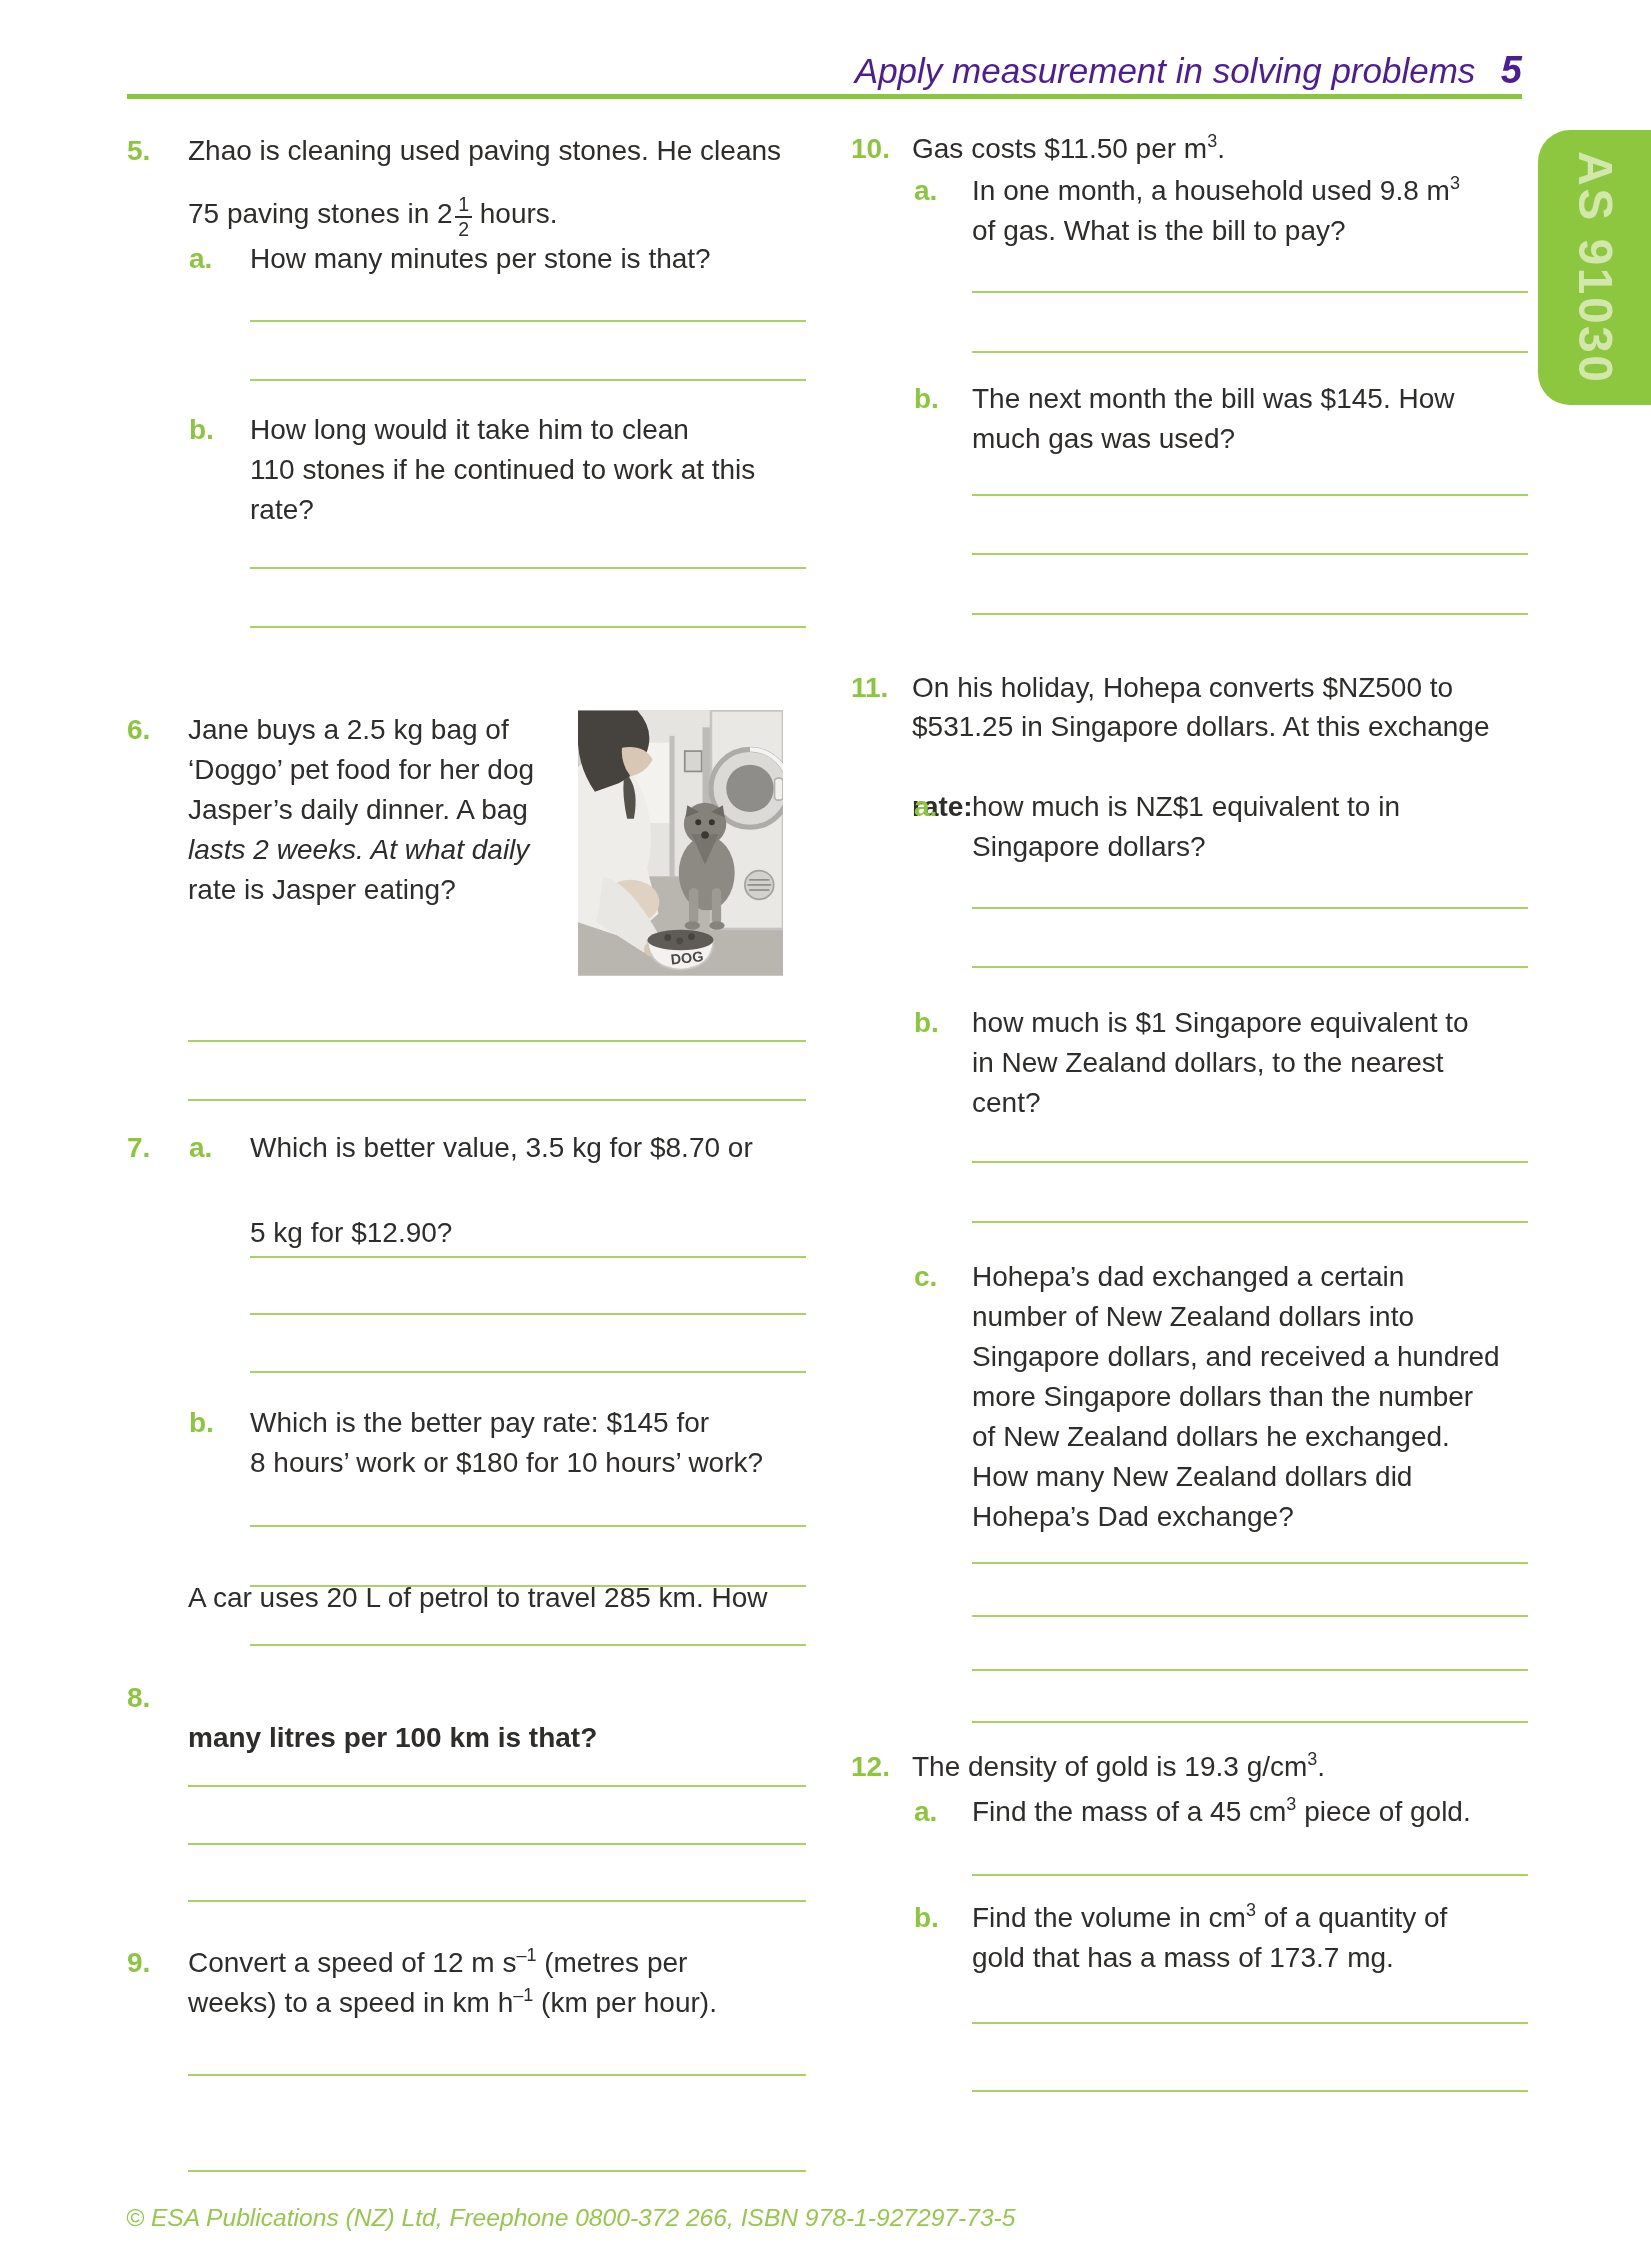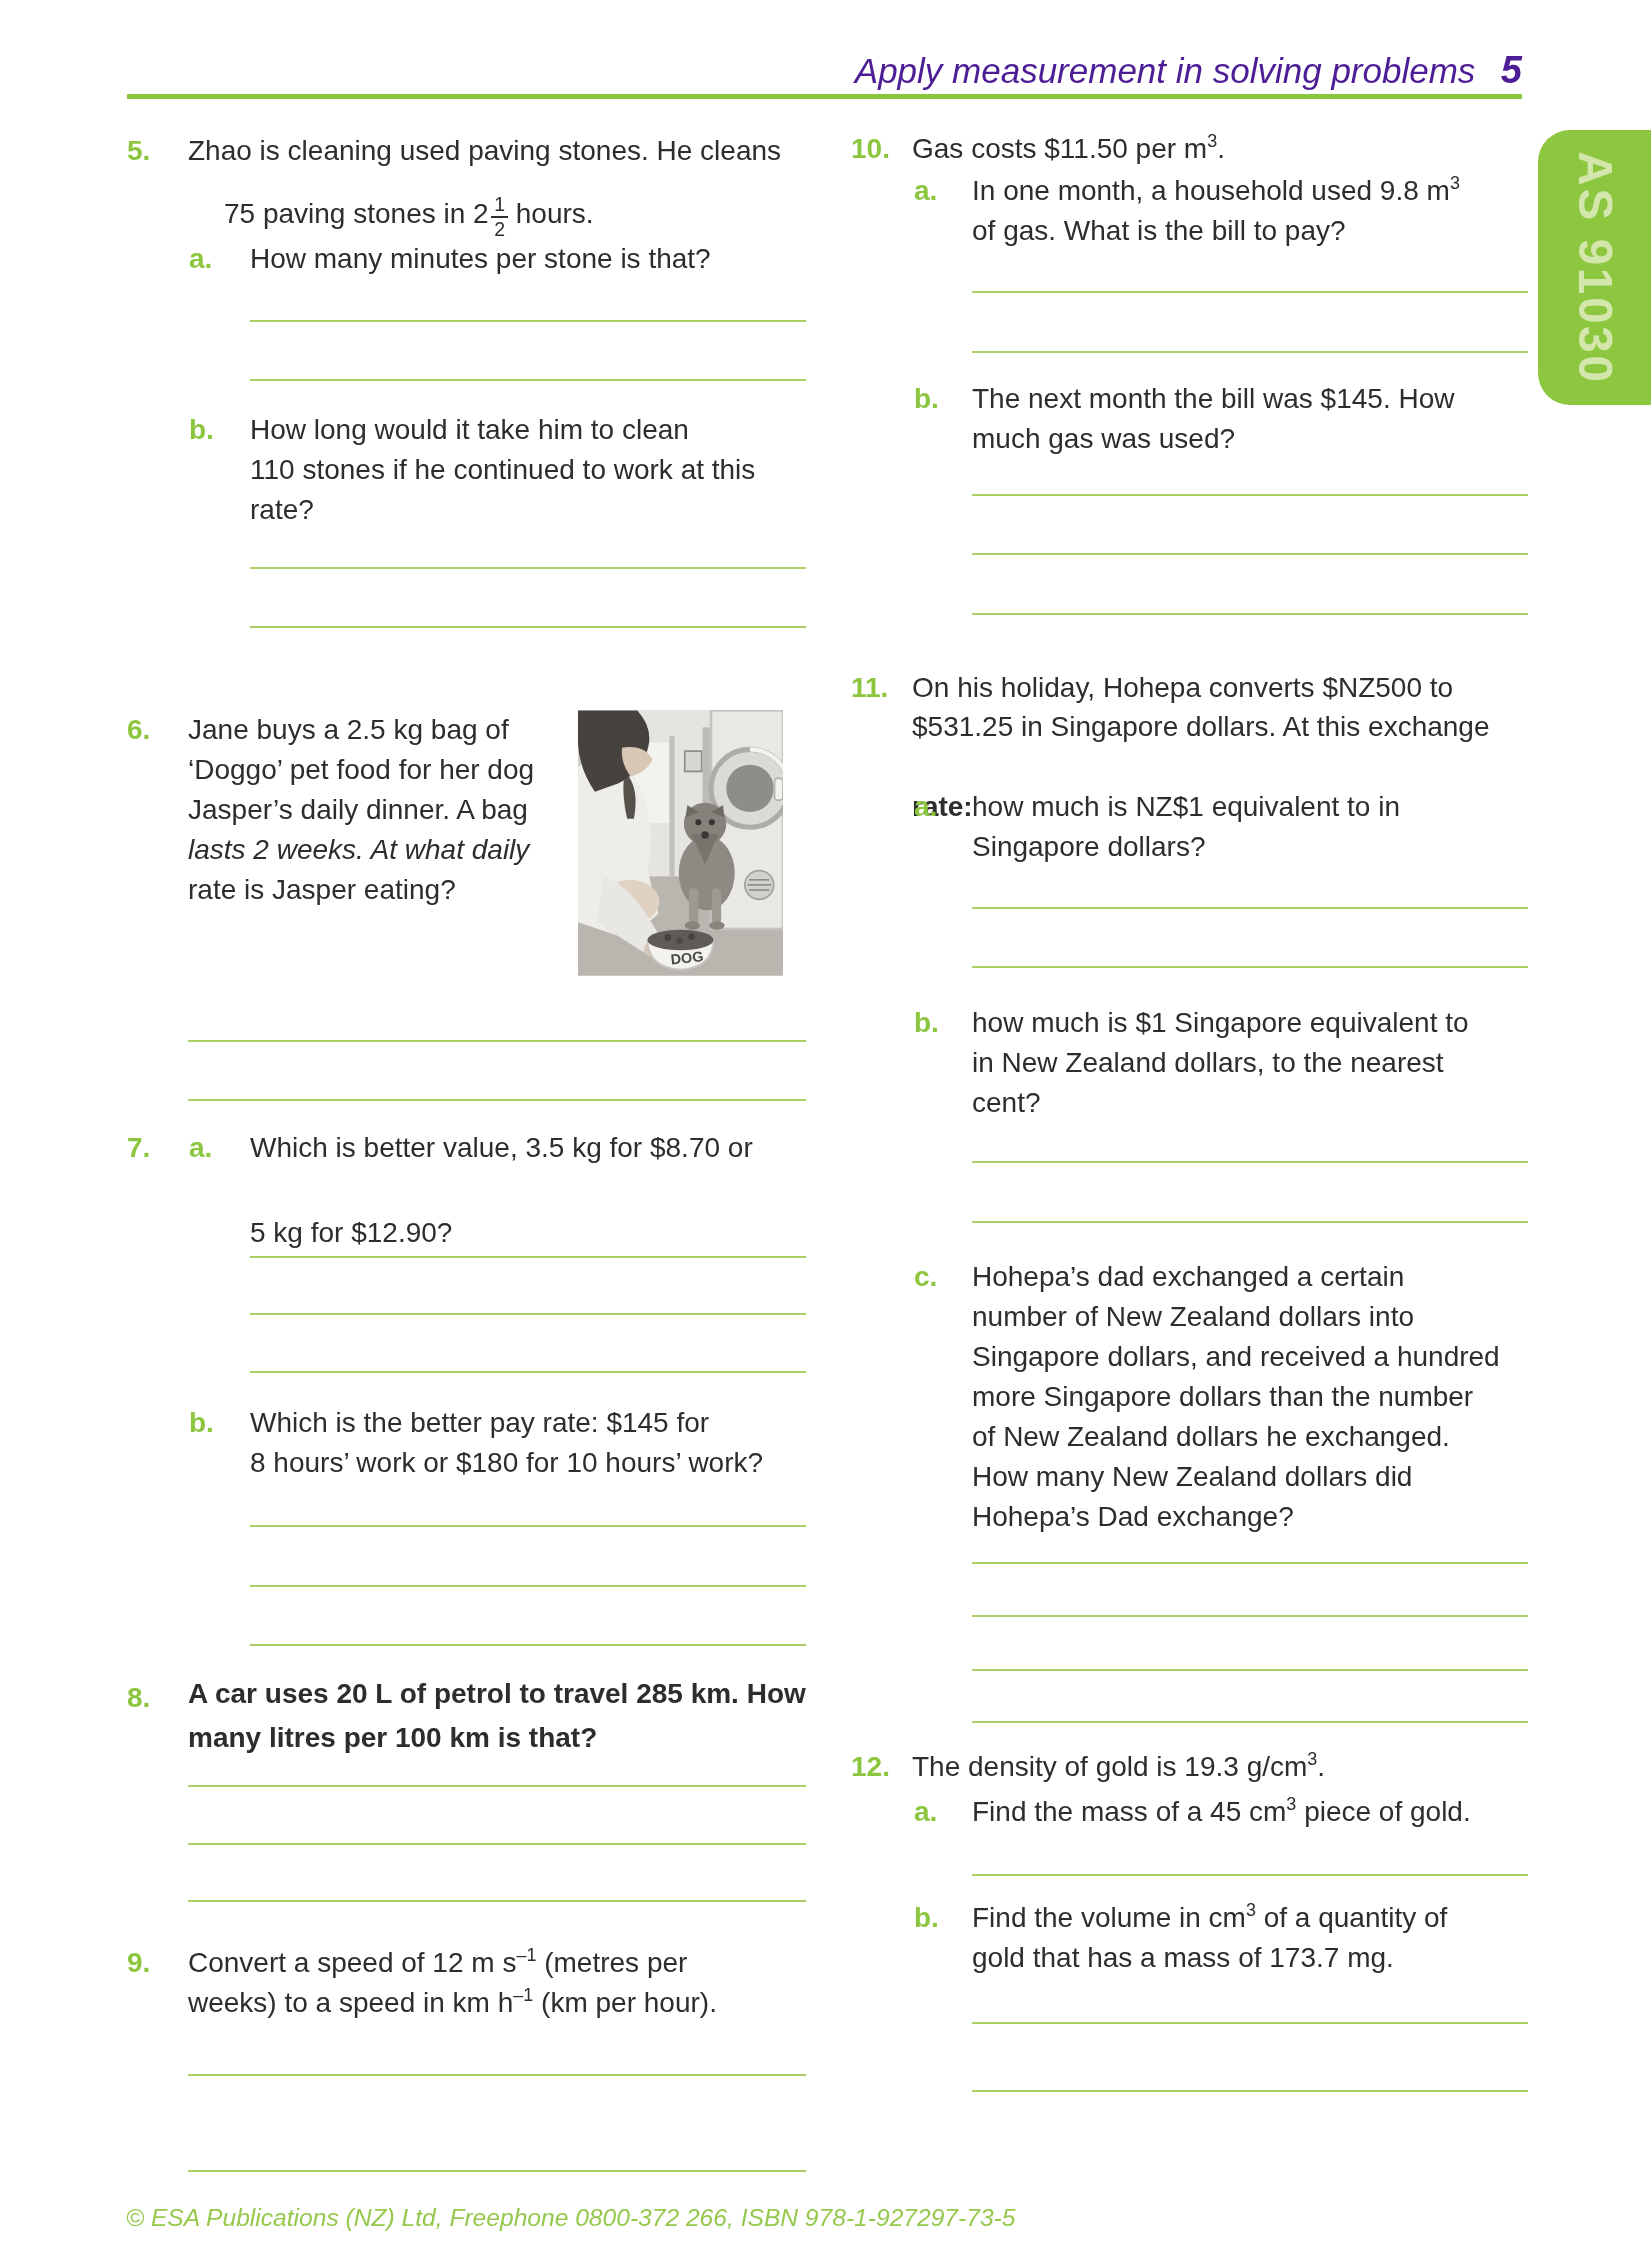--- a/index.html
+++ b/index.html
@@ -39,21 +39,21 @@
     <span class="pageno">5</span>
   </div>
   <div class="rule"></div>
 
   <div class="tab">
     <span class="vtext">AS 91030</span>
   </div>
 
   <div class="t lbl" style="left:127px; top:134px;">5.</div>
   <div class="t" style="left:188px; top:134px;">Zhao is cleaning used paving stones. He cleans</div>
-  <div class="t" style="left:188px; top:197px;margin-left:36px;"><span>75 paving stones in 2</span><span class="frac">
+  <div class="t" style="left:188px; top:197px;"><span>75 paving stones in 2</span><span class="frac">
         <span>1</span>
         <span class="bar"></span>
         <span>2</span>
       </span><span>hours.</span></div>
   <div class="t lbl" style="left:189px; top:242px;">a.</div>
   <div class="t" style="left:250px; top:242px;">How many minutes per stone is that?</div>
   <div class="ans" style="left:250px; top:320px; width:556px;"></div>
   <div class="ans" style="left:250px; top:379px; width:556px;"></div>
   <div class="t lbl" style="left:189px; top:413px;">b.</div>
   <div class="t" style="left:250px; top:413px;">How long would it take him to clean</div>
@@ -144,21 +144,21 @@
   <div class="ans" style="left:250px; top:1313px; width:556px;"></div>
   <div class="ans" style="left:250px; top:1371px; width:556px;"></div>
   <div class="t lbl" style="left:189px; top:1406px;">b.</div>
   <div class="t" style="left:250px; top:1406px;">Which is the better pay rate: $145 for</div>
   <div class="t" style="left:250px; top:1446px;">8 hours’ work or $180 for 10 hours’ work?</div>
   <div class="ans" style="left:250px; top:1525px; width:556px;"></div>
   <div class="ans" style="left:250px; top:1585px; width:556px;"></div>
   <div class="ans" style="left:250px; top:1644px; width:556px;"></div>
 
   <div class="t lbl" style="left:127px; top:1681px;">8.</div>
-  <div class="t" style="left:188px; top:1677px;font-weight:bold;">A car uses 20 L of petrol to travel 285 km. How</div>
+  <div class="t" style="left:188px; top:1581px;">A car uses 20 L of petrol to travel 285 km. How</div>
   <div class="t" style="left:188px; top:1721px;font-weight:bold;">many litres per 100 km is that?</div>
   <div class="ans" style="left:188px; top:1785px; width:618px;"></div>
   <div class="ans" style="left:188px; top:1843px; width:618px;"></div>
   <div class="ans" style="left:188px; top:1900px; width:618px;"></div>
 
   <div class="t lbl" style="left:127px; top:1946px;">9.</div>
   <div class="t" style="left:188px; top:1946px;"><span>Convert a speed of 12 m s</span><span class="sup">–1</span><span> (metres per</span></div>
   <div class="t" style="left:188px; top:1986px;"><span>weeks) to a speed in km h</span><span class="sup">–1</span><span> (km per hour).</span></div>
   <div class="ans" style="left:188px; top:2074px; width:618px;"></div>
   <div class="ans" style="left:188px; top:2170px; width:618px;"></div>

